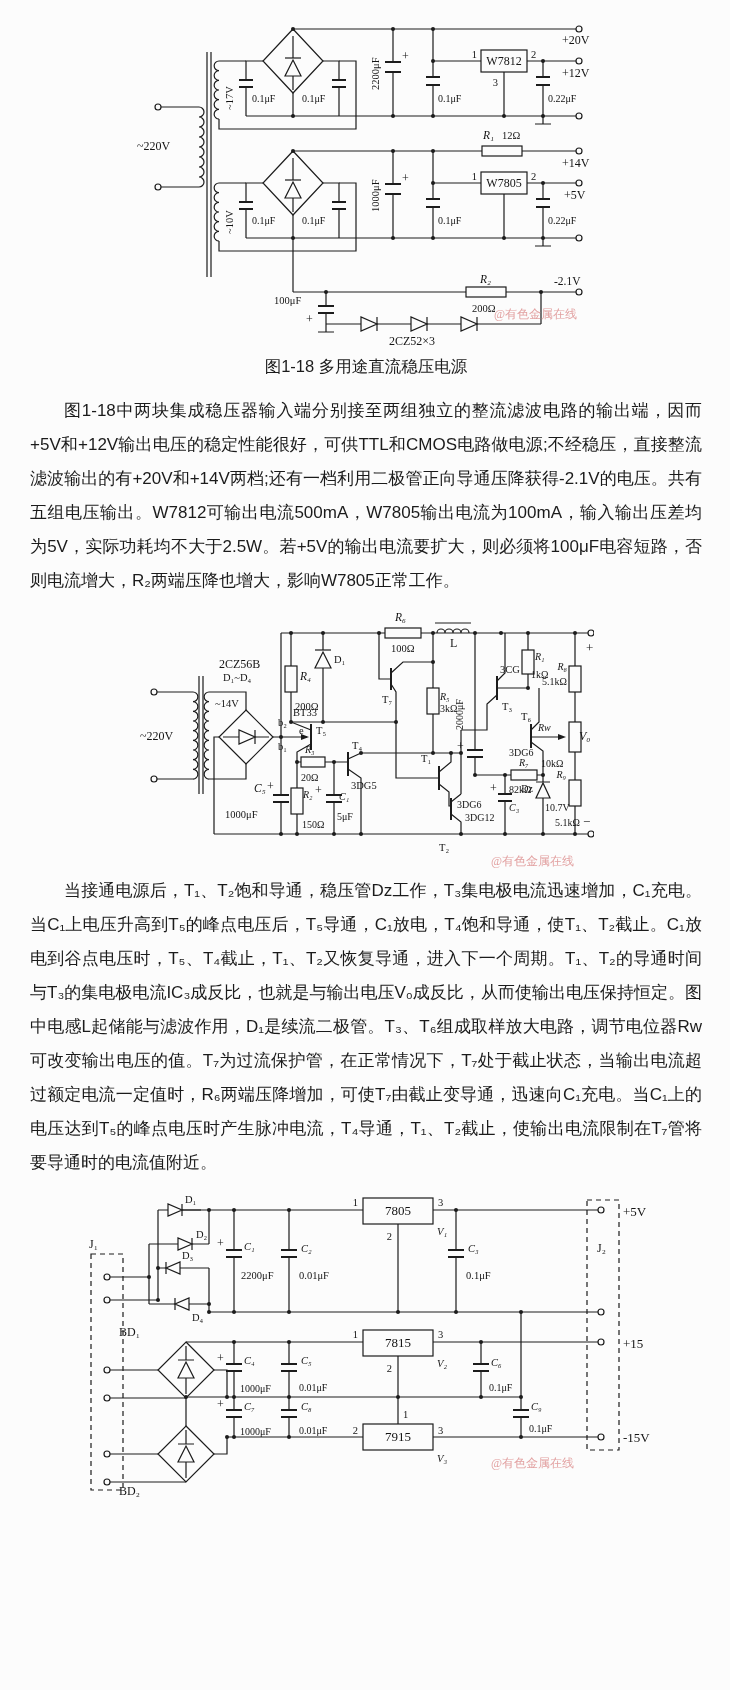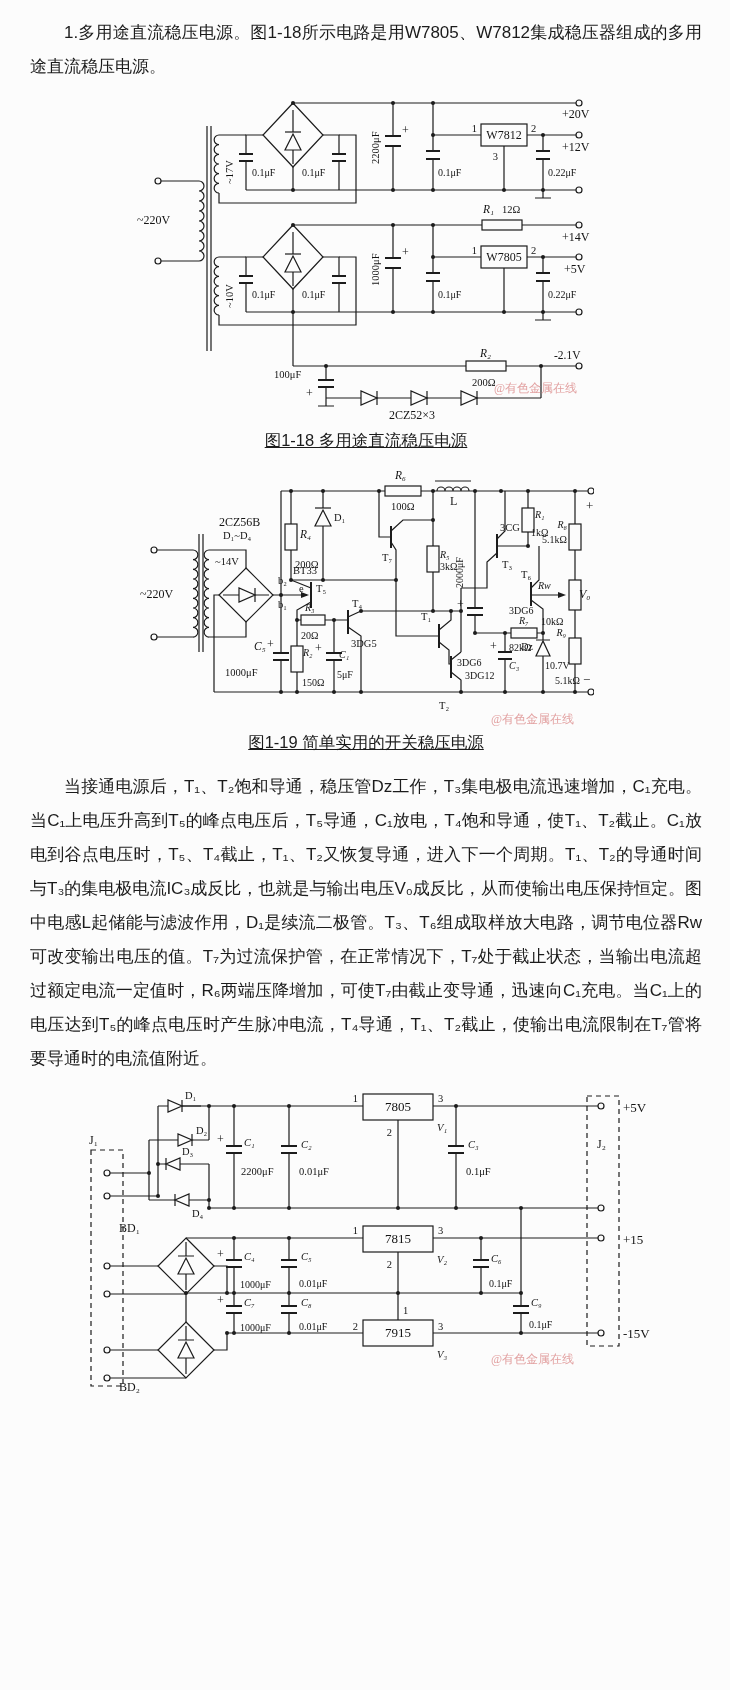--- a/index.html
+++ b/index.html
@@ -1,41 +1,40 @@
 <!DOCTYPE html>
 <html><head>
 <meta charset="utf-8">
 <style>
   html,body{margin:0;padding:0;}
   body{width:730px;height:1690px;overflow:hidden;background:#fcfcfc;color:#1b1b1b;
        font-family:"Liberation Sans",sans-serif;}
   .doc{padding:16px 28px 10px 30px;}
   p.bodytext{font-size:17px;line-height:34px;text-indent:2em;margin:0 0 12px 0;text-align:justify;}
-  p.cap{font-size:16.5px;text-align:center;text-indent:0;margin:2px 0 16px 0;text-decoration:underline;}
+  p.cap{font-size:16.5px;text-align:center;text-indent:0;margin:2px 0 16px 0;}
   .figwrap{margin:6px auto 2px auto;}
   svg{display:block;margin:0 auto;background:#fcfcfc;}
   .w{fill:none;stroke:#1c1c1c;stroke-width:1.2;}
   .w2{fill:none;stroke:#1c1c1c;stroke-width:2;}
   .dash{fill:none;stroke:#1c1c1c;stroke-width:1.2;stroke-dasharray:5 4;}
   .cmp{fill:#fcfcfc;stroke:#1c1c1c;stroke-width:1.2;}
   .pl{fill:none;stroke:#1c1c1c;stroke-width:1.8;}
   .nd{fill:#1c1c1c;stroke:none;}
   .tm{fill:#fcfcfc;stroke:#1c1c1c;stroke-width:1.2;}
   text{font-family:"Liberation Serif",serif;fill:#141414;font-size:11.5px;}
   .f10{font-size:10px;}.f105{font-size:10.5px;}.f12{font-size:12px;}.f13{font-size:13px;}
   .it{font-style:italic;}
   .ae{text-anchor:end;}.am{text-anchor:middle;}
   .wmk{fill:#e2a1a1;font-size:12px;}
 </style>
 </head>
 <body>
 
 <div class="doc">
 
-  <p class="bodytext">1.多用途直流稳压电源。图1-18所示电路是用W7805、W7812集成稳压器组成的多用途直流稳压电源。</p>
 
   <div class="figwrap">
   <svg width="460" height="332" viewBox="0 0 460 332">
 
     <g>
       <circle class="tm" cx="22" cy="85" r="3"></circle>
           <circle class="tm" cx="22" cy="165" r="3"></circle>
       <path class="w" d="M25,85 H63 M25,165 H63"></path>
       <path class="w" d="M63,85 a5,5 0 0 1 0,10 a5,5 0 0 1 0,10 a5,5 0 0 1 0,10 a5,5 0 0 1 0,10 a5,5 0 0 1 0,10 a5,5 0 0 1 0,10 a5,5 0 0 1 0,10 a5,5 0 0 1 0,10"></path>
       <path class="w" d="M71,30 V255 M75,30 V255"></path>
@@ -164,20 +163,21 @@
       <text x="138" y="282" class="f105">100μF</text>
       <text x="170" y="301" class="f12">+</text>
       <text x="253" y="323" class="f12">2CZ52×3</text>
       <text x="418" y="263" class="f11">-2.1V</text>
       <text x="358" y="296" class="wmk">@有色金属在线</text>
     </g>
   </svg>
   </div>
   <p class="cap">图1-18 多用途直流稳压电源</p>
 
+  <p class="bodytext">图1-18中两块集成稳压器输入端分别接至两组独立的整流滤波电路的输出端，因而+5V和+12V输出电压的稳定性能很好，可供TTL和CMOS电路做电源;不经稳压，直接整流滤波输出的有+20V和+14V两档;还有一档利用二极管正向导通压降获得-2.1V的电压。共有五组电压输出。W7812可输出电流500mA，W7805输出电流为100mA，输入输出压差均为5V，实际功耗均不大于2.5W。若+5V的输出电流要扩大，则必须将100μF电容短路，否则电流增大，R₂两端压降也增大，影响W7805正常工作。</p>
 
   <div class="figwrap">
   <svg width="455" height="262" viewBox="0 0 455 262">
     <g>
       <circle class="tm" cx="15" cy="82" r="3"></circle>
           <circle class="tm" cx="15" cy="169" r="3"></circle>
       <path class="w" d="M18,82 H54 M18,169 H54"></path>
       <path class="w" d="M54,82 a4.8,4.8 0 0 1 0,9.67 a4.8,4.8 0 0 1 0,9.67 a4.8,4.8 0 0 1 0,9.67 a4.8,4.8 0 0 1 0,9.67 a4.8,4.8 0 0 1 0,9.67 a4.8,4.8 0 0 1 0,9.67 a4.8,4.8 0 0 1 0,9.67 a4.8,4.8 0 0 1 0,9.67 a4.8,4.8 0 0 1 0,9.67"></path>
       <path class="w" d="M60,66 V184 M64,66 V184"></path>
       <path class="w" d="M70,82 a4.8,4.8 0 0 0 0,9.67 a4.8,4.8 0 0 0 0,9.67 a4.8,4.8 0 0 0 0,9.67 a4.8,4.8 0 0 0 0,9.67 a4.8,4.8 0 0 0 0,9.67 a4.8,4.8 0 0 0 0,9.67 a4.8,4.8 0 0 0 0,9.67 a4.8,4.8 0 0 0 0,9.67 a4.8,4.8 0 0 0 0,9.67"></path>
@@ -329,21 +329,20 @@
       <text x="406" y="201" class="f10">10.7V</text>
       <text x="427" y="168" class="ae it f10">R₉</text>
       <text x="416" y="216" class="f10">5.1kΩ</text>
       <text x="440" y="130" class="it f12">V₀</text>
       <text x="447" y="42" class="f13">+</text>
       <text x="444" y="216" class="f13">−</text>
       <text x="352" y="255" class="wmk">@有色金属在线</text>
     </g>
   </svg>
   </div>
-  <p class="cap">图1-19 简单实用的开关稳压电源</p>
 
   <p class="bodytext">当接通电源后，T₁、T₂饱和导通，稳压管Dz工作，T₃集电极电流迅速增加，C₁充电。当C₁上电压升高到T₅的峰点电压后，T₅导通，C₁放电，T₄饱和导通，使T₁、T₂截止。C₁放电到谷点电压时，T₅、T₄截止，T₁、T₂又恢复导通，进入下一个周期。T₁、T₂的导通时间与T₃的集电极电流IC₃成反比，也就是与输出电压V₀成反比，从而使输出电压保持恒定。图中电感L起储能与滤波作用，D₁是续流二极管。T₃、T₆组成取样放大电路，调节电位器Rw可改变输出电压的值。T₇为过流保护管，在正常情况下，T₇处于截止状态，当输出电流超过额定电流一定值时，R₆两端压降增加，可使T₇由截止变导通，迅速向C₁充电。当C₁上的电压达到T₅的峰点电压时产生脉冲电流，T₄导通，T₁、T₂截止，使输出电流限制在T₇管将要导通时的电流值附近。</p>
 
   <div class="figwrap">
   <svg width="610" height="306" viewBox="0 0 610 306">
     <g>
       <rect class="dash" x="30" y="62" width="32" height="236"></rect>
       <text x="28" y="56" class="f12">J₁</text>
       <circle class="tm" cx="46" cy="85" r="3"></circle>
           <circle class="tm" cx="46" cy="108" r="3"></circle>

